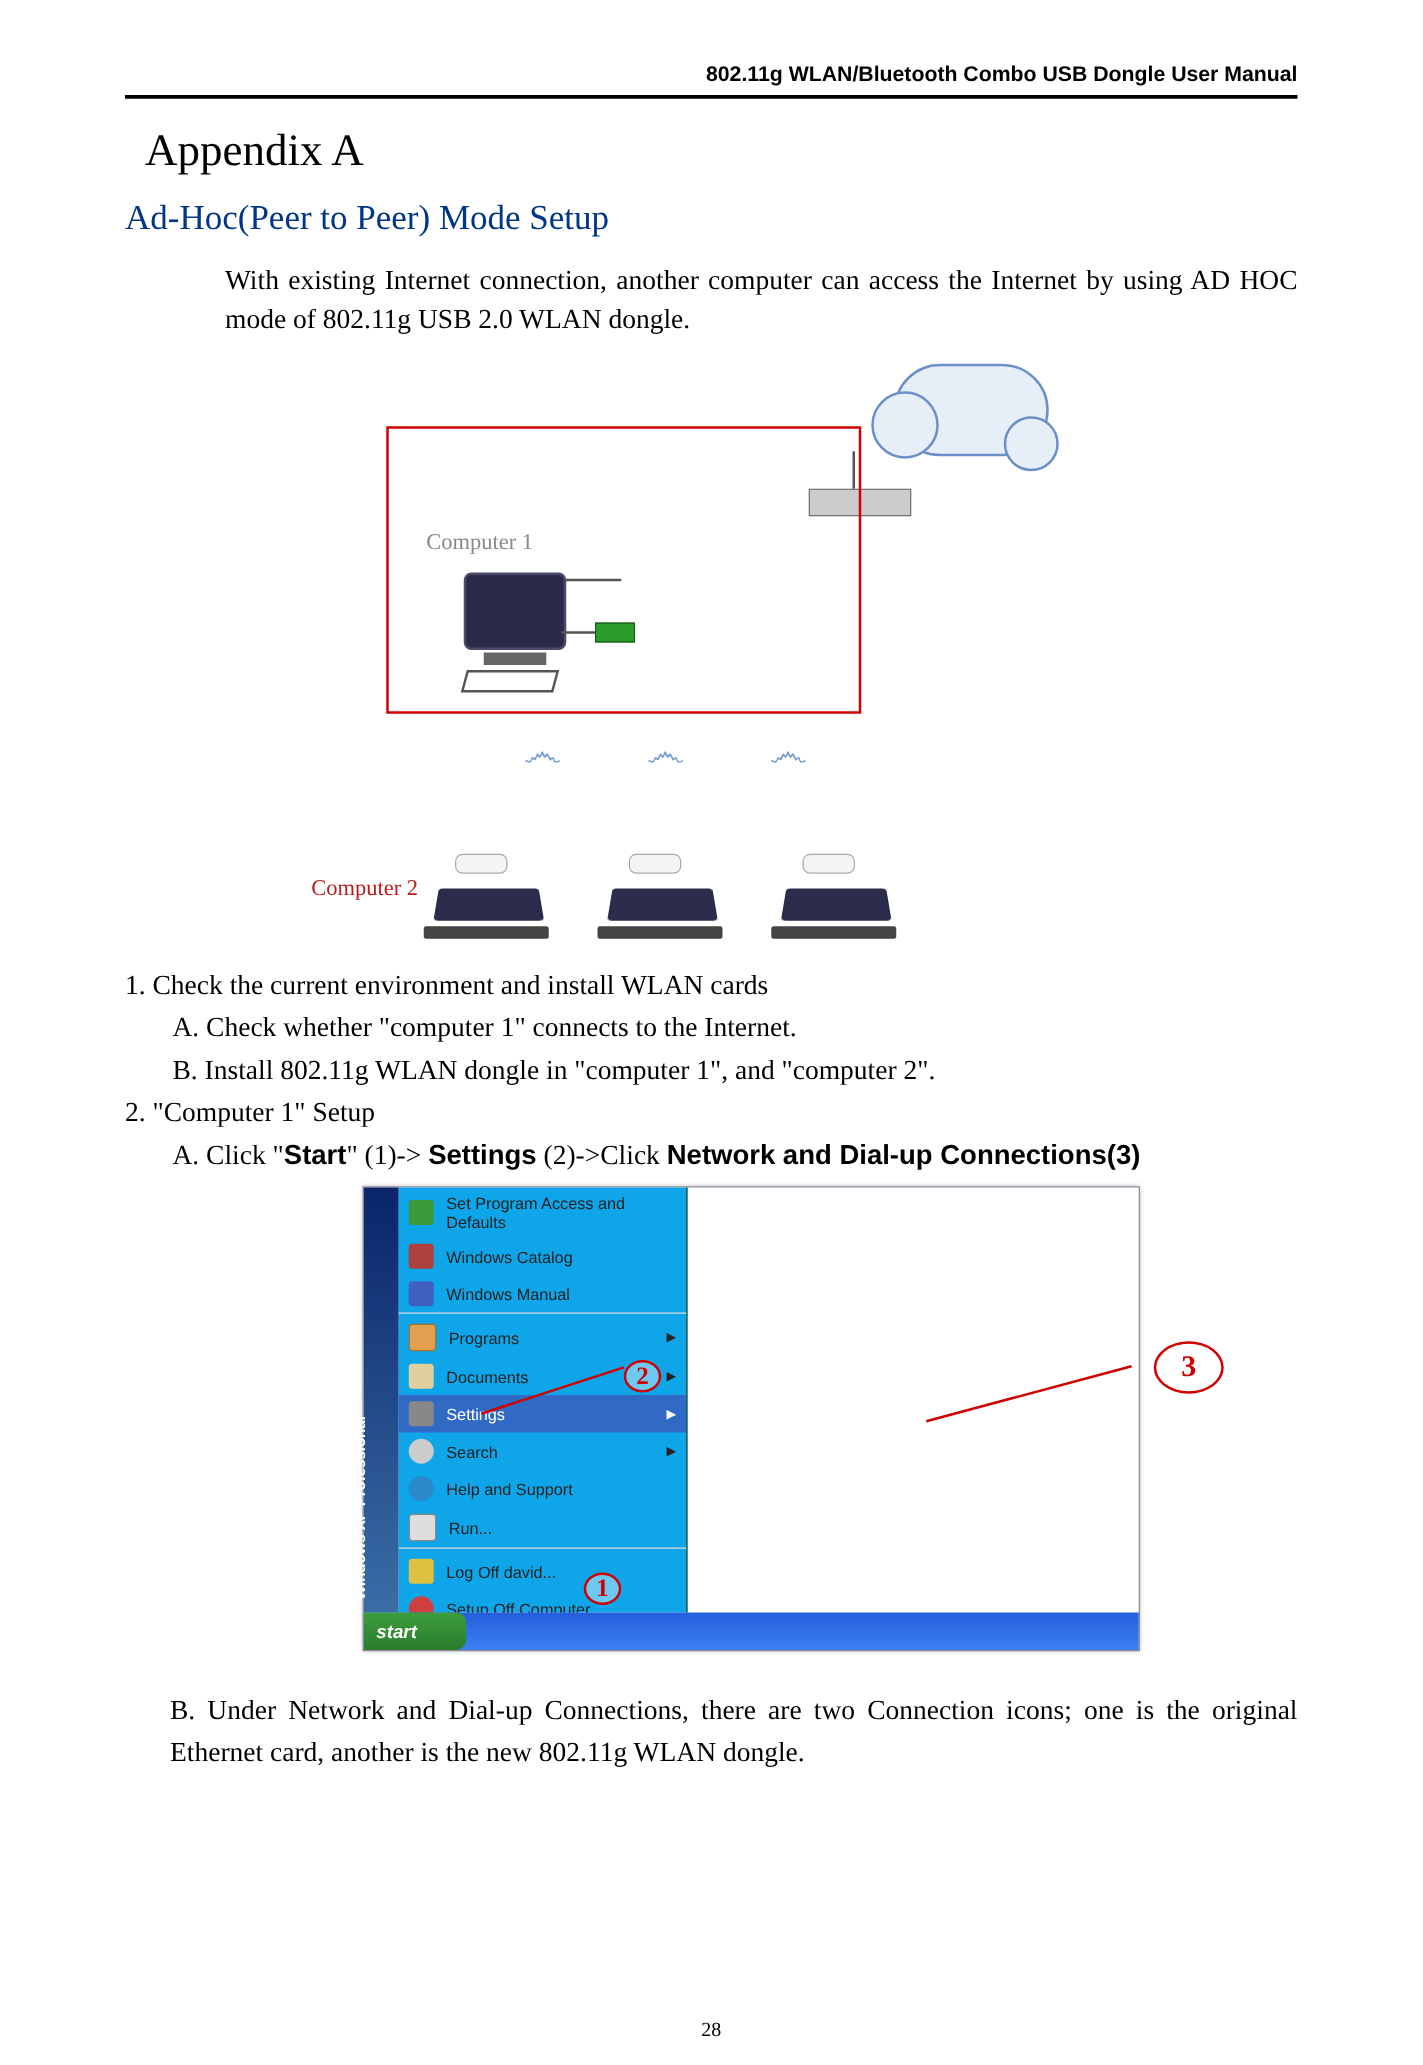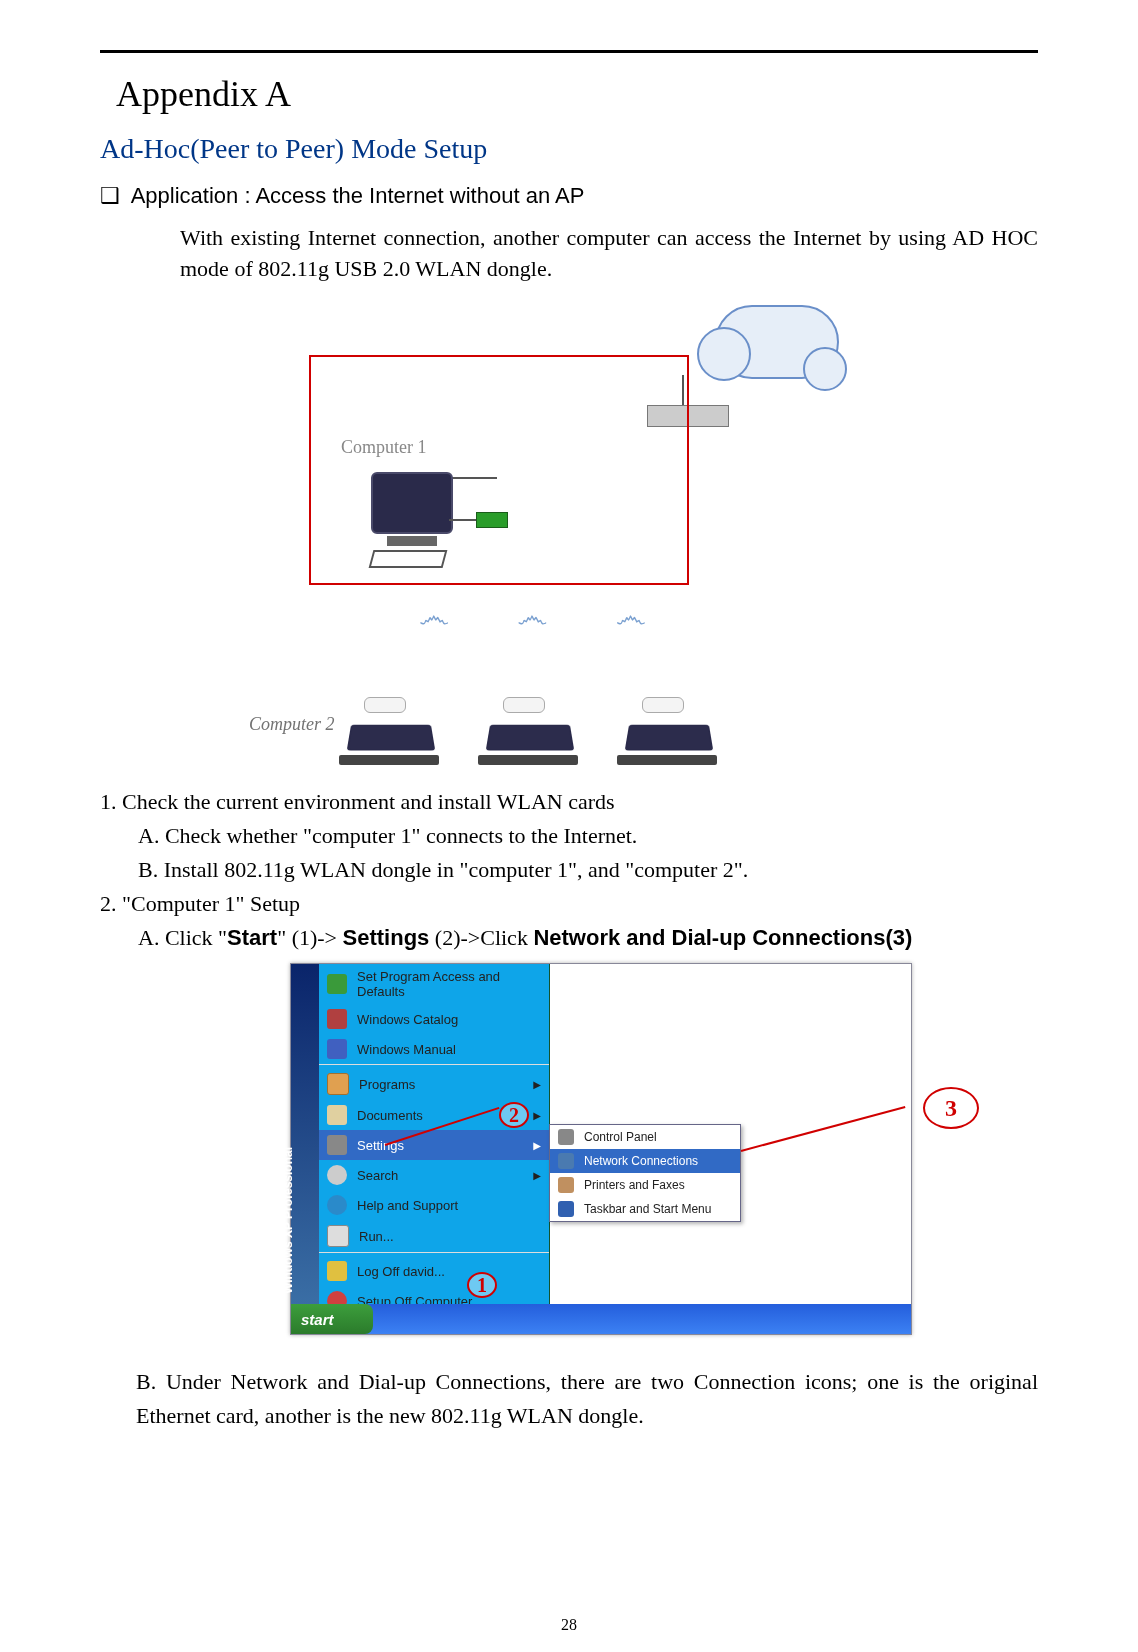--- a/index.html
+++ b/index.html
@@ -155,23 +155,22 @@
     left: 120px;
     font-size: 32px;
     color: #7aa0d0;
     letter-spacing: 30px;
   }
   .comp-label2 {
     position: absolute;
     bottom: 30px;
     left: -50px;
     font-size: 18px;
-    color: #737373;
+    color: #b91c1c;
     font-family: "Times New Roman", serif;
-    font-style: italic;
   }
   .laptops {
     position: absolute;
     bottom: 0;
     left: 50px;
     display: flex;
     gap: 55px;
   }
   .laptop-wrap { position: relative; }
   .lt-card {
@@ -330,29 +329,26 @@
     left: 0; right: 0;
     text-align: center;
     font-size: 16px;
     font-family: "Times New Roman", serif;
   }
 </style>
 </head>
 <body>
 
 <div class="page">
+  <div class="header-right">802.11g WLAN/Bluetooth Combo USB Dongle User Manual</div>
   <hr class="hr-line">
 
   <div class="h1">Appendix  A</div>
   <div class="h2">Ad-Hoc(Peer to Peer) Mode Setup</div>
 
-  <div class="bullet-line">
-    <span class="bullet-square">❑</span>
-    <span>Application : Access the Internet without an AP</span>
-  </div>
 
   <div class="body-text">With existing Internet connection, another computer can access the Internet by using AD HOC mode of 802.11g USB 2.0 WLAN dongle.</div>
 
   <div class="diagram">
     <div class="cloud"></div>
     <div class="line1"></div>
     <div class="router"></div>
     <div class="box">
       <div class="comp-label1">Computer 1</div>
       <div class="line2"></div>
@@ -443,38 +439,20 @@
         </div>
       <div class="sm-item sep">
           <div class="sm-icon" style="background:#e0c040;"></div>
           <span>Log Off david...</span>
         </div>
       <div class="sm-item">
           <div class="sm-icon" style="background:#d04040;border-radius:50%;"></div>
           <span>Setup Off Computer...</span>
         </div>
     </div>
-    <div class="sm-sub">
-      <div class="sm-item">
-          <div class="sm-icon" style="width:16px;height:16px;background:#888;"></div>
-          <span>Control Panel</span>
-        </div>
-      <div class="sm-item hl">
-          <div class="sm-icon" style="width:16px;height:16px;background:#4a7ab0;"></div>
-          <span>Network Connections</span>
-        </div>
-      <div class="sm-item">
-          <div class="sm-icon" style="width:16px;height:16px;background:#c09060;"></div>
-          <span>Printers and Faxes</span>
-        </div>
-      <div class="sm-item">
-          <div class="sm-icon" style="width:16px;height:16px;background:#3060b0;"></div>
-          <span>Taskbar and Start Menu</span>
-        </div>
-    </div>
     <div class="sm-taskbar"></div>
     <div class="sm-start-btn">start</div>
 
     <div class="callout co1">1</div>
     <div class="callout co2">2</div>
     <div class="callout-line" style="left:94px;top:180px;width:120px;transform:rotate(-18deg);"></div>
     <div class="callout co3">3</div>
     <div class="callout-line" style="left:450px;top:186px;width:170px;transform:rotate(-15deg);"></div>
   </div>
 

